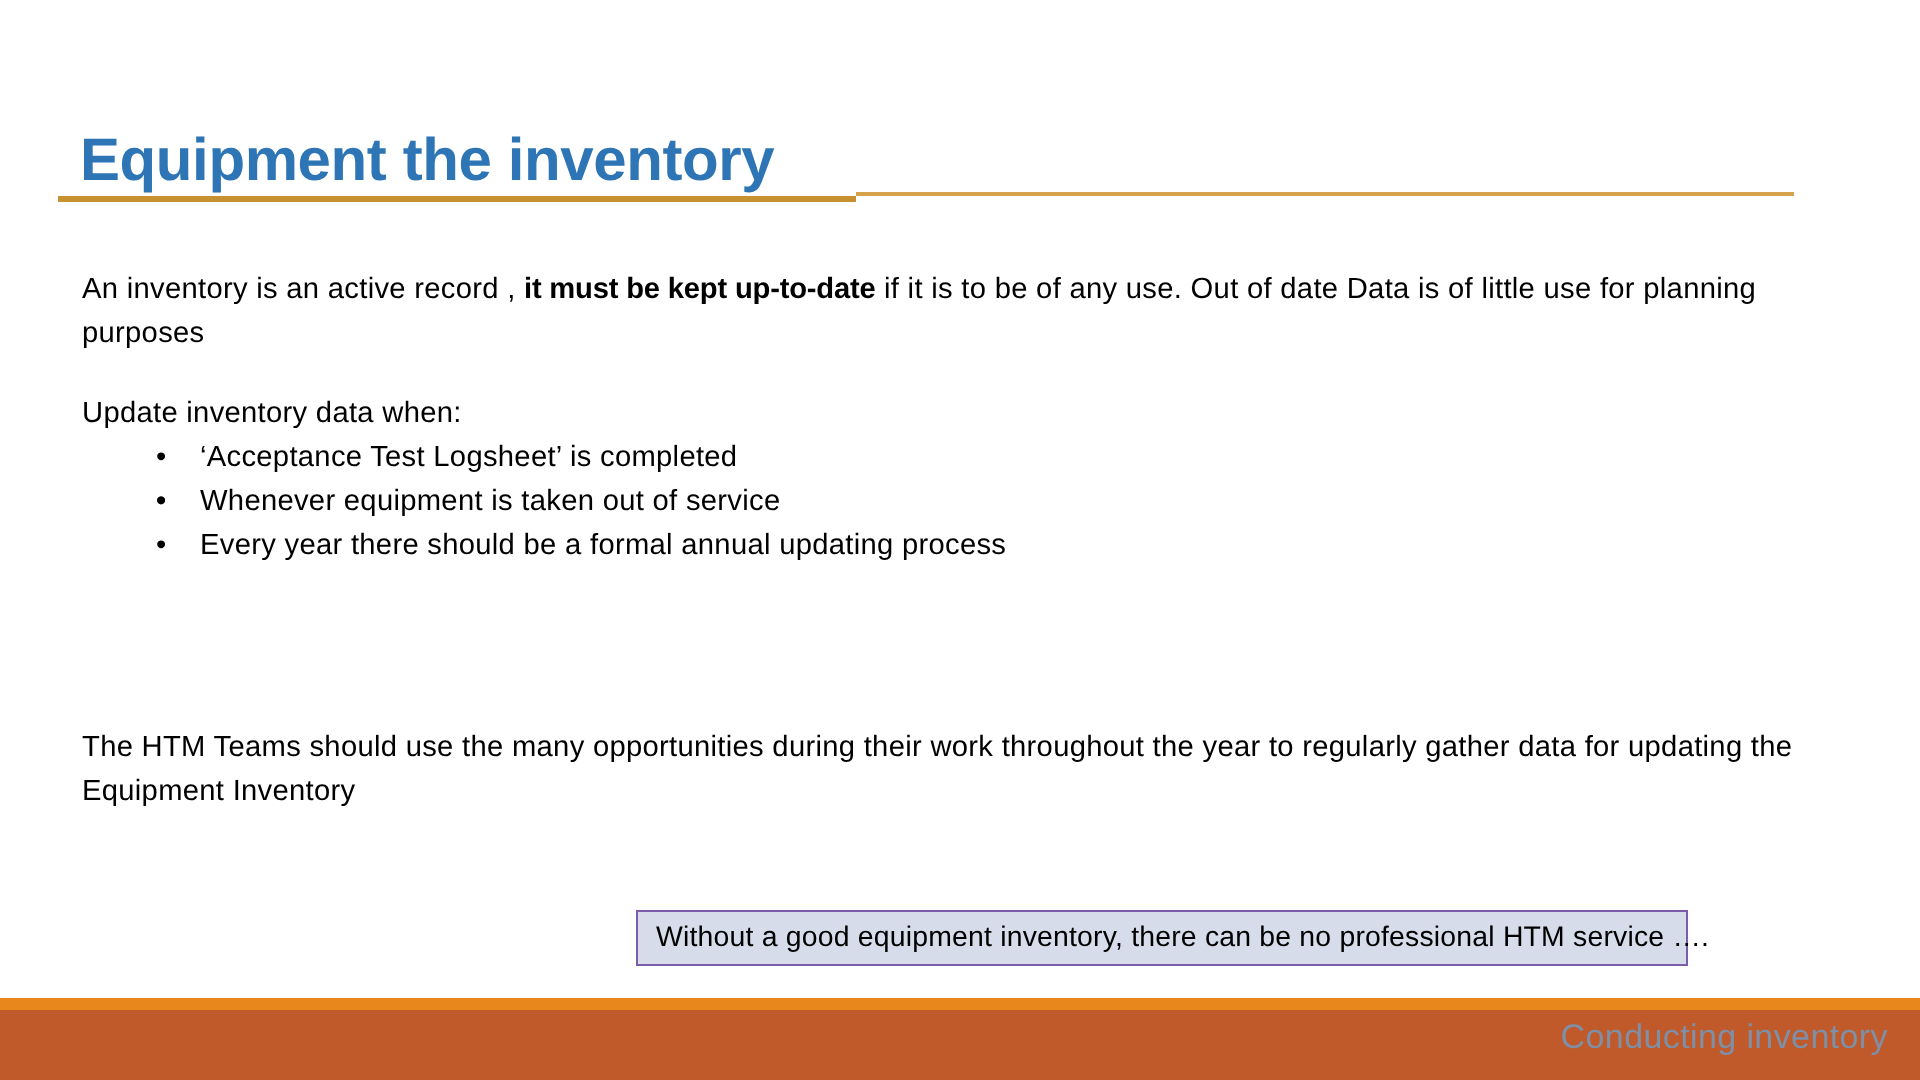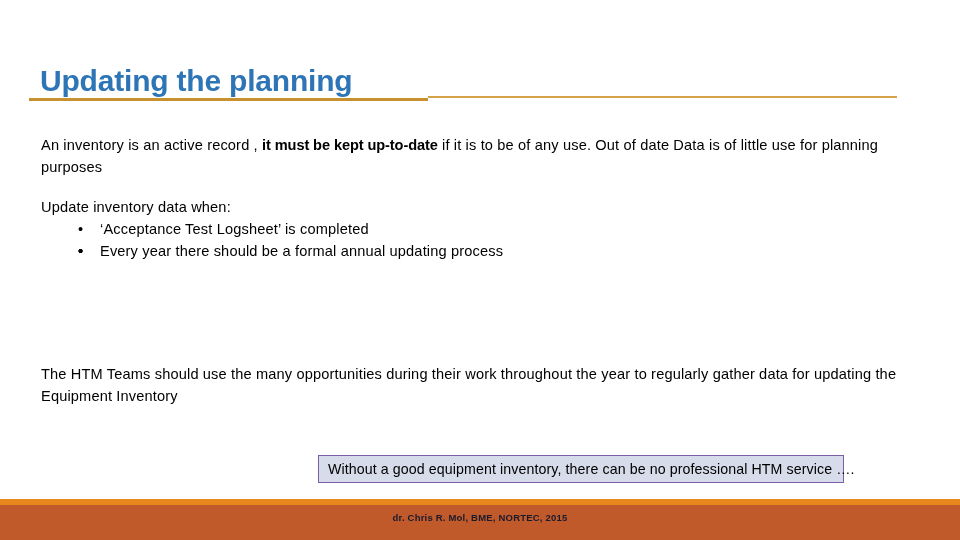--- a/index.html
+++ b/index.html
@@ -158,54 +158,55 @@
     color: #7e8fa6;
     letter-spacing: 0.2px;
     white-space: nowrap;
   }
 </style>
 </head>
 <body>
 
 <div class="slide">
 
-  <h1 class="title">Updating the planning</h1>
+  <h1 class="title">Equipment the inventory</h1>
 
   <div class="rule-left"></div>
   <div class="rule-right"></div>
 
   <div class="body-text para-1">
     <span>An inventory is an active record , </span><span class="strong-inline">it must be kept up-to-date</span><span> if it is to be of any use. Out of date Data is of little use for planning purposes</span>
   </div>
 
   <div class="body-text para-2">
     <div>Update inventory data when:</div>
     <ul class="bullets">
       <li class="bullet-item">
         <span class="dot">•</span>
         <span class="bullet-line2">‘Acceptance Test Logsheet’ is completed</span>
       </li>
       <li class="bullet-item">
         <span class="dot">•</span>
       </li>
       <li class="bullet-item">
         <span class="dot">•</span>
+        <span>Whenever equipment is taken out of service</span>
       </li>
       <li class="bullet-item">
         <span class="dot">•</span>
         <span>Every year there should be a formal annual updating process</span>
       </li>
     </ul>
   </div>
 
   <div class="body-text para-3">The HTM Teams should use the many opportunities during their work throughout the year to regularly gather data for updating the Equipment Inventory</div>
 
   <div class="callout">
     <span class="callout-text">Without a good equipment inventory, there can be no professional HTM service ….</span>
   </div>
 
   <div class="footer">
     <div class="footer-stripe"></div>
     <div class="footer-band"></div>
-    <div class="footer-credit">dr. Chris R. Mol, BME, NORTEC, 2015</div>
+    <div class="footer-section">Conducting inventory</div>
   </div>
 
 </div>
 
 </body></html>

